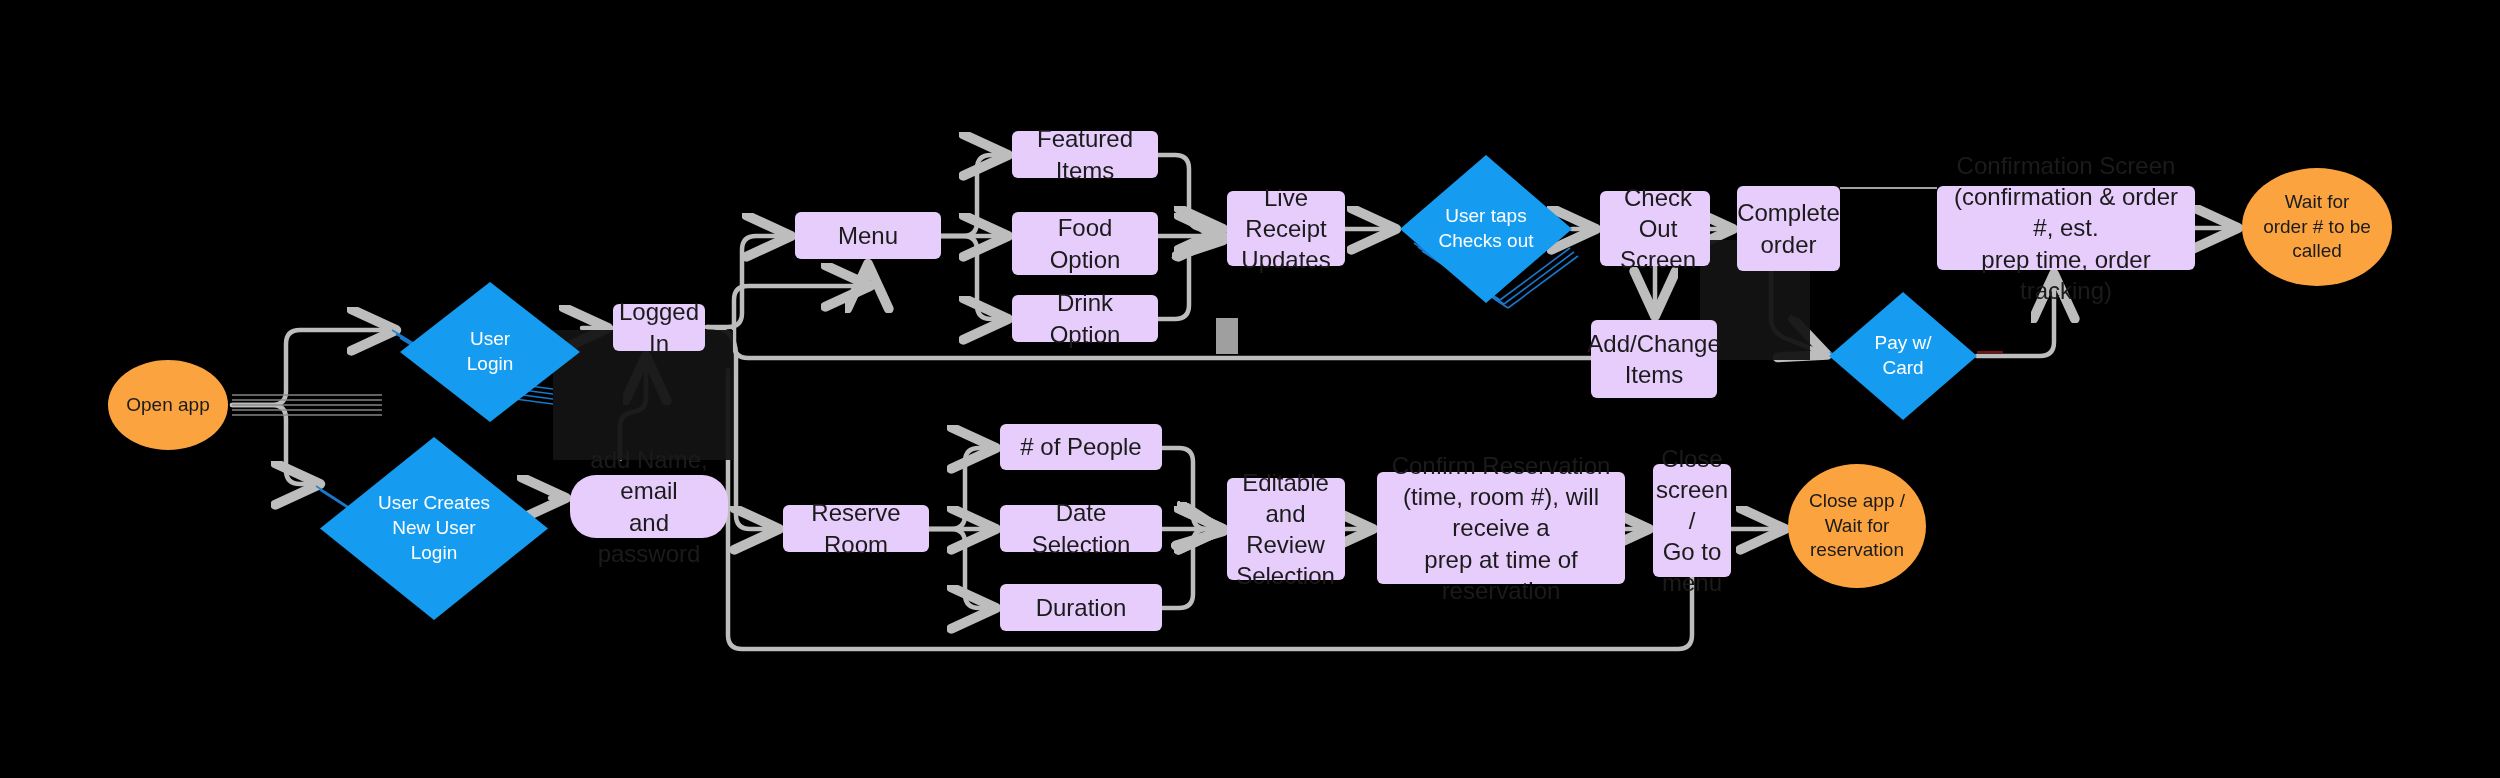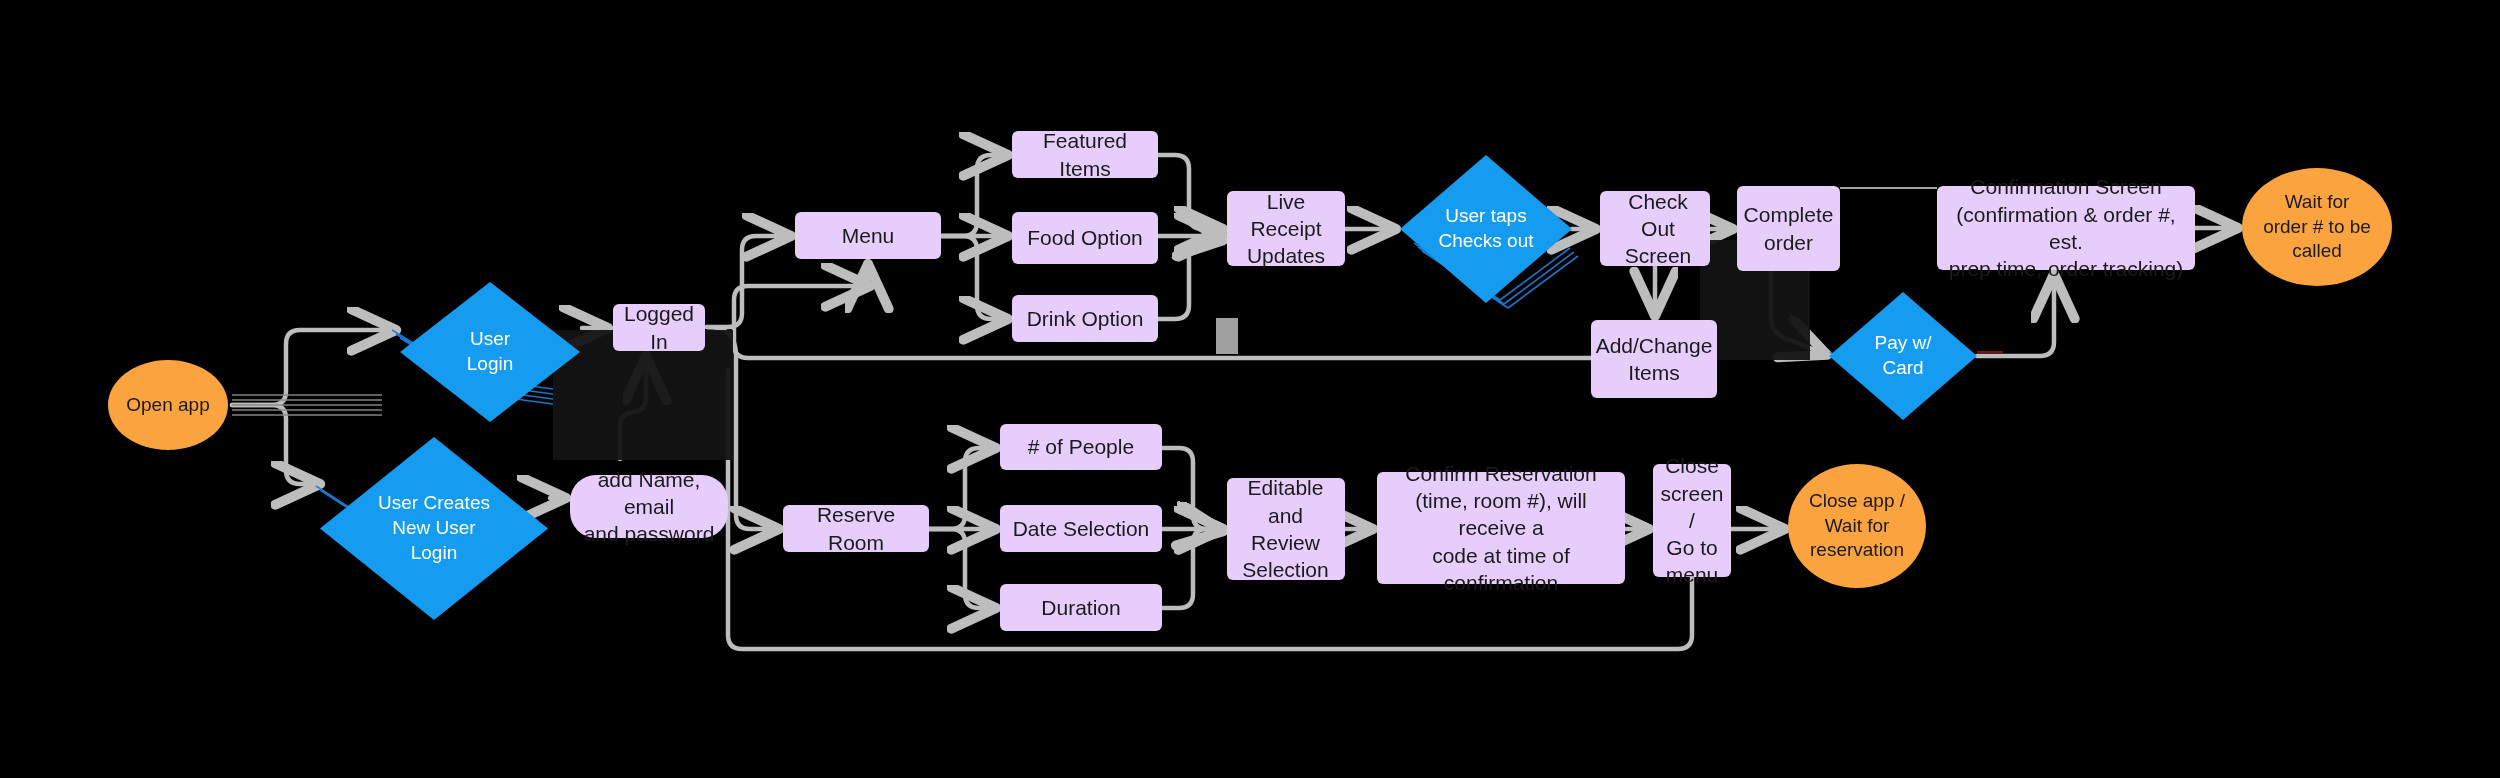--- a/index.html
+++ b/index.html
@@ -2,21 +2,21 @@
 <html><head>
 <meta charset="utf-8">
 <style>
   html,body{margin:0;padding:0;background:#000;}
   body{width:2500px;height:778px;overflow:hidden;font-family:"Liberation Sans",sans-serif;}
   #canvas{position:relative;width:2500px;height:778px;background:#000;}
   svg.edges{position:absolute;left:0;top:0;width:2500px;height:778px;}
   .node{position:absolute;display:flex;align-items:center;justify-content:center;text-align:center;box-sizing:border-box;}
   .node .lbl{display:block;line-height:1.30;white-space:pre-line;}
   
-  .rect{background:#E7CDFB;border-radius:6px;color:#1b1b1b;font-size:21px;padding:4px 8px;}
+  .rect{background:#E7CDFB;border-radius:6px;color:#1b1b1b;font-size:24px;padding:4px 8px;}
   
   .diamond{background:#159CF0;color:#fff;font-size:19px;
            clip-path:polygon(50% 0%,100% 50%,50% 100%,0% 50%);}
   .diamond .lbl{position:relative;z-index:2;}
   
   .ellipse{background:#FAA33F;color:#1b1b1b;font-size:19px;border-radius:50%;}
 </style>
 </head>
 <body>
 
@@ -135,21 +135,21 @@
       </div>
       <div class="node rect" style="left: 613px; top: 304px; width: 92px; height: 47px;">
         <span class="lbl">Logged In</span>
       </div>
       <div class="node rect" style="left: 795px; top: 212px; width: 146px; height: 47px;">
         <span class="lbl">Menu</span>
       </div>
       <div class="node rect" style="left: 1012px; top: 131px; width: 146px; height: 47px;">
         <span class="lbl">Featured Items</span>
       </div>
-      <div class="node rect" style="left: 1012px; top: 212px; width: 146px; height: 52px; text-align: center;">
+      <div class="node rect" style="left: 1012px; top: 212px; width: 146px; height: 63px; text-align: center;">
         <span class="lbl">Food Option</span>
       </div>
       <div class="node rect" style="left: 1012px; top: 295px; width: 146px; height: 47px;">
         <span class="lbl">Drink Option</span>
       </div>
       <div class="node rect" style="left: 1227px; top: 191px; width: 118px; height: 75px;">
         <span class="lbl">Live Receipt
 Updates</span>
       </div>
       <div class="node diamond" style="left: 1400px; top: 155px; width: 172px; height: 148px;">
@@ -195,21 +195,21 @@
         <span class="lbl">Duration</span>
       </div>
       <div class="node rect" style="left: 1227px; top: 478px; width: 118px; height: 102px; padding-left: 7px;">
         <span class="lbl">Editable and
 Review
 Selection</span>
       </div>
       <div class="node rect" style="left: 1377px; top: 472px; width: 248px; height: 112px;">
         <span class="lbl">Confirm Reservation
 (time, room #), will receive a
-code at time of confirmation</span>
+prep at time of reservation</span>
       </div>
       <div class="node rect" style="left: 1653px; top: 464px; width: 78px; height: 113px;">
         <span class="lbl">Close
 screen /
 Go to
 menu</span>
       </div>
       <div class="node ellipse" style="left: 1788px; top: 464px; width: 138px; height: 124px;">
         <span class="lbl">Close app /
 Wait for

